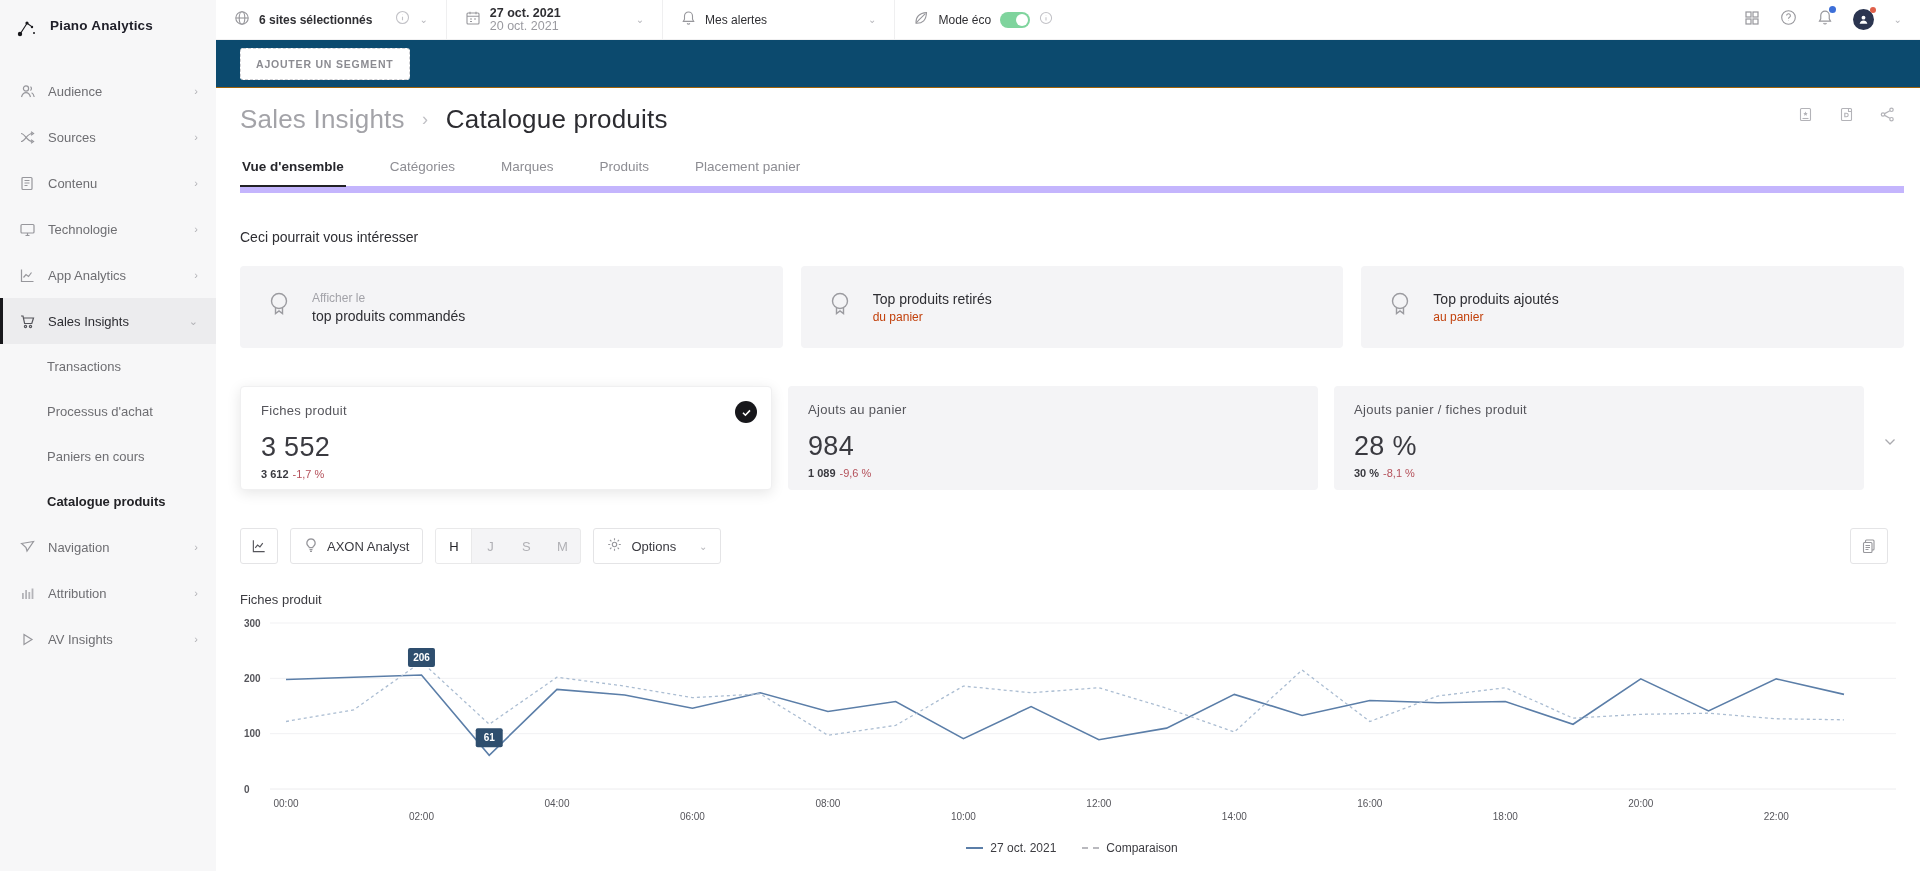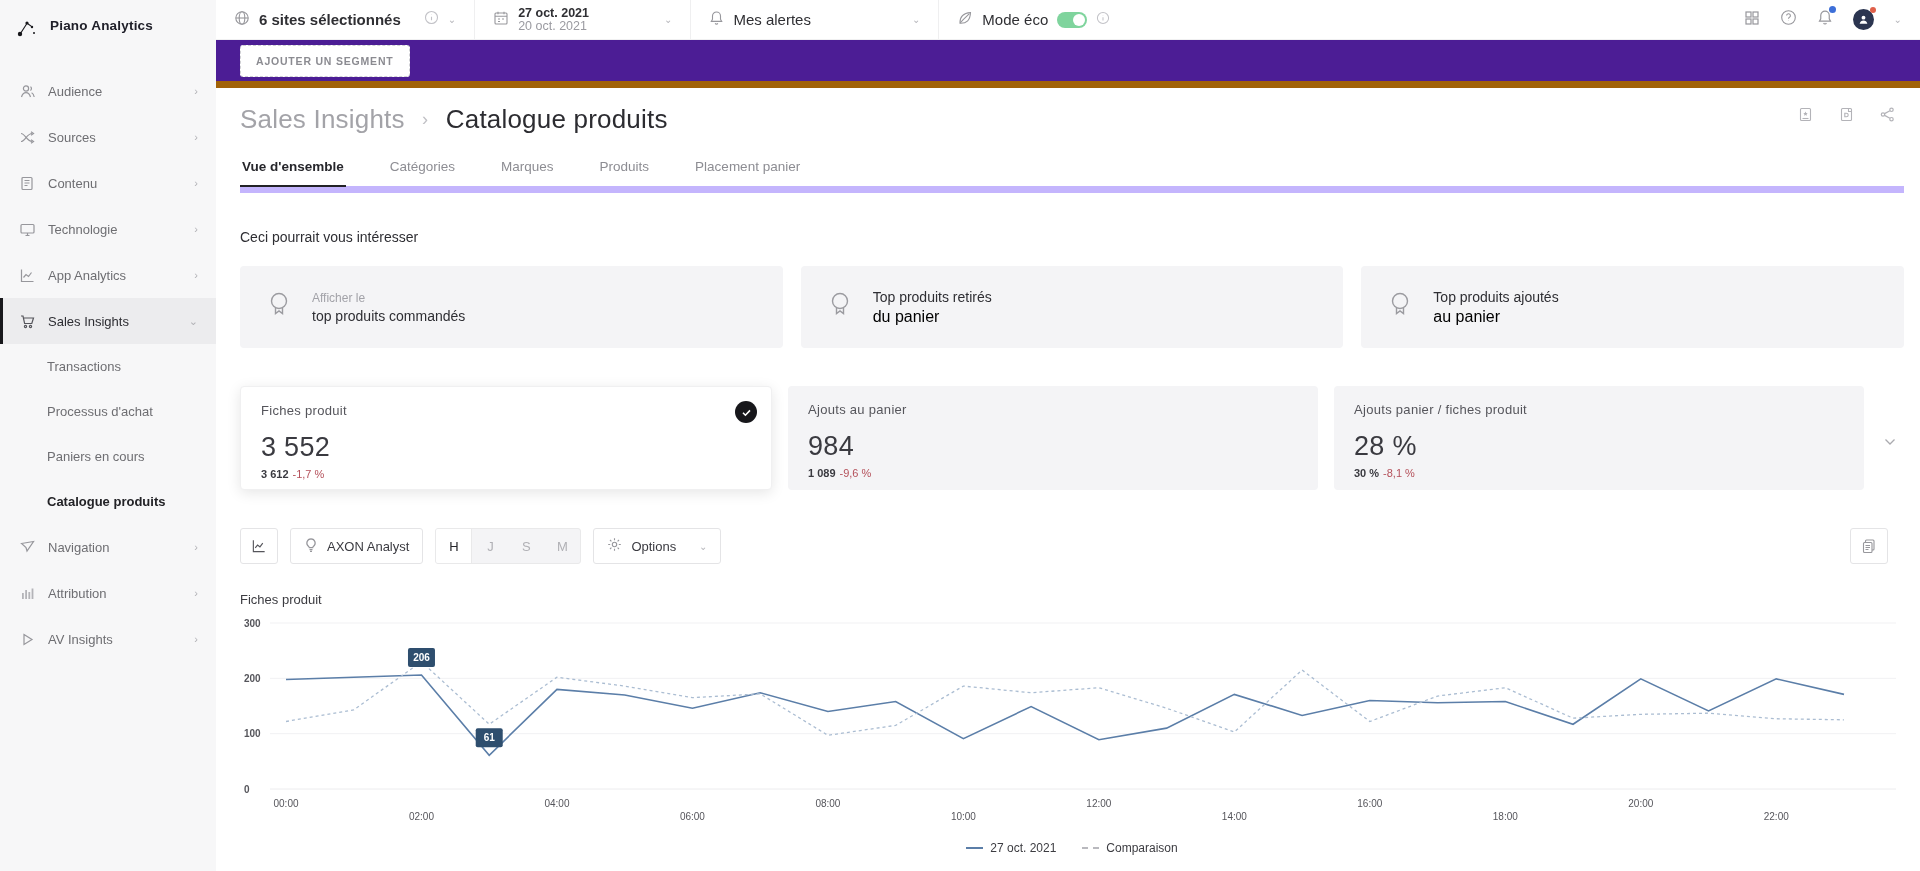--- a/index.html
+++ b/index.html
@@ -21,35 +21,35 @@
   .side-sub { }
   .side-sub .sub-item { display:flex; align-items:center; height:45px; padding-left:47px; font-size:13px; color:#6e6e72; cursor:pointer; }
   .side-sub .sub-item.current { color:#232327; font-weight:bold; }
 
   
   .main { flex:1; display:flex; flex-direction:column; min-width:0; }
 
   .topbar { height:40px; display:flex; align-items:stretch; border-bottom:1px solid #f0f0f1; background:#fff; }
   .tb-sec { display:flex; align-items:center; gap:9px; padding:0 18px; border-right:1px solid #efeff0; cursor:pointer; }
   .tb-sec:last-of-type { border-right:none; }
-  .tb-label { font-size:15px; color:#2f2f33; font-weight:bold; }
+  .tb-label { font-size:12px; color:#2f2f33; font-weight:bold; }
   .tb-label.normal { font-weight:normal; }
   .date-stack { display:flex; flex-direction:column; line-height:13px; justify-content:center; }
   .date-primary { font-size:12.5px; color:#2f2f33; font-weight:bold; }
   .date-secondary { font-size:12.5px; color:#9a9aa0; }
   .chev { color:#b6b6bb; font-size:10px; }
   .tb-right { margin-left:auto; display:flex; align-items:center; gap:20px; padding-right:18px; }
   .toggle { width:30px; height:16px; border-radius:9px; background:#7fd49d; position:relative; cursor:pointer; }
   .toggle .knob { position:absolute; right:2px; top:2px; width:12px; height:12px; border-radius:50%; background:#fff; }
   .avatar { width:21px; height:21px; border-radius:50%; background:#2b3550; display:flex; align-items:center; justify-content:center; position:relative; cursor:pointer; }
   .avatar::after { content:""; position:absolute; top:-2px; right:-2px; width:6px; height:6px; border-radius:50%; background:#e0604a; }
   .bell-wrap { position:relative; }
   .bell-dot { position:absolute; top:-3px; right:-3px; width:7px; height:7px; border-radius:50%; background:#3d6fd8; }
 
-  .segmentbar { height:48px; display:flex; align-items:center; padding-left:24px; border-bottom:7px solid #a16207; background:#4c1d95; }
+  .segmentbar { height:48px; display:flex; align-items:center; padding-left:24px; border-bottom:1px solid #a16207; background:#0c4a6e; }
   .segment-btn { border:1px dashed #cfcfd3; border-radius:3px; background:#fff; color:#8b8b91; font-size:10.5px; font-weight:bold; letter-spacing:.8px; padding:9px 15px; cursor:pointer; font-family:"Liberation Sans", sans-serif; }
 
   .content { flex:1; padding:16px 16px 0 24px; position:relative; }
 
   .page-header { display:flex; align-items:flex-start; }
   .breadcrumb { font-size:26px; letter-spacing:.2px; }
   .bc-parent { color:#a3a3a8; font-weight:normal; cursor:pointer; }
   .bc-arrow { color:#c0c0c5; font-size:18px; margin:0 10px; vertical-align:3px; }
   .bc-current { color:#2c2c31; }
   .header-actions { margin-left:auto; display:flex; gap:24px; padding-top:2px; padding-right:8px; }
@@ -59,21 +59,21 @@
   .tab { padding:10px 2px 12px; font-size:13.5px; color:#8d8d93; cursor:pointer; position:relative; }
   .tab.active { color:#26262b; font-weight:bold; }
   .tab.active::after { content:""; position:absolute; left:0; right:0; bottom:-1px; height:2px; background:#222226; }
 
   .suggest-heading { margin-top:36px; font-size:14px; color:#2e2e33; }
   .suggest-cards { display:flex; gap:18px; margin-top:21px; }
   .s-card { flex:1; background:#f4f4f6; border-radius:4px; height:82px; display:flex; align-items:center; padding:0 26px; gap:20px; cursor:pointer; }
   .s-card .txt { display:flex; flex-direction:column; gap:3px; }
   .s-pre { font-size:12px; color:#a2a2a8; }
   .s-title { font-size:14px; color:#2e2e33; }
-  .s-sub { font-size:16px; color:#000000; }
+  .s-sub { font-size:12px; color:#c2410c; }
 
   .kpi-row { display:flex; gap:16px; margin-top:38px; padding-right:40px; position:relative; }
   .kpi { flex:1; background:#f4f4f6; border-radius:4px; height:104px; padding:16px 20px; cursor:pointer; position:relative; }
   .kpi.selected { background:#fff; border:1px solid #f0f0f1; box-shadow:0 3px 14px rgba(0,0,0,.1); }
   .kpi-label { font-size:13px; color:#55555b; letter-spacing:.3px; }
   .kpi-value { font-size:27px; color:#3a3a40; margin-top:14px; font-weight:normal; letter-spacing:.3px; }
   .kpi-sub { margin-top:5px; font-size:11px; }
   .kpi-prev { color:#3a3a40; font-weight:bold; }
   .kpi-delta { color:#b4505a; margin-left:4px; }
   .kpi-check { position:absolute; top:14px; right:14px; width:22px; height:22px; border-radius:50%; background:#17171b; display:flex; align-items:center; justify-content:center; }

